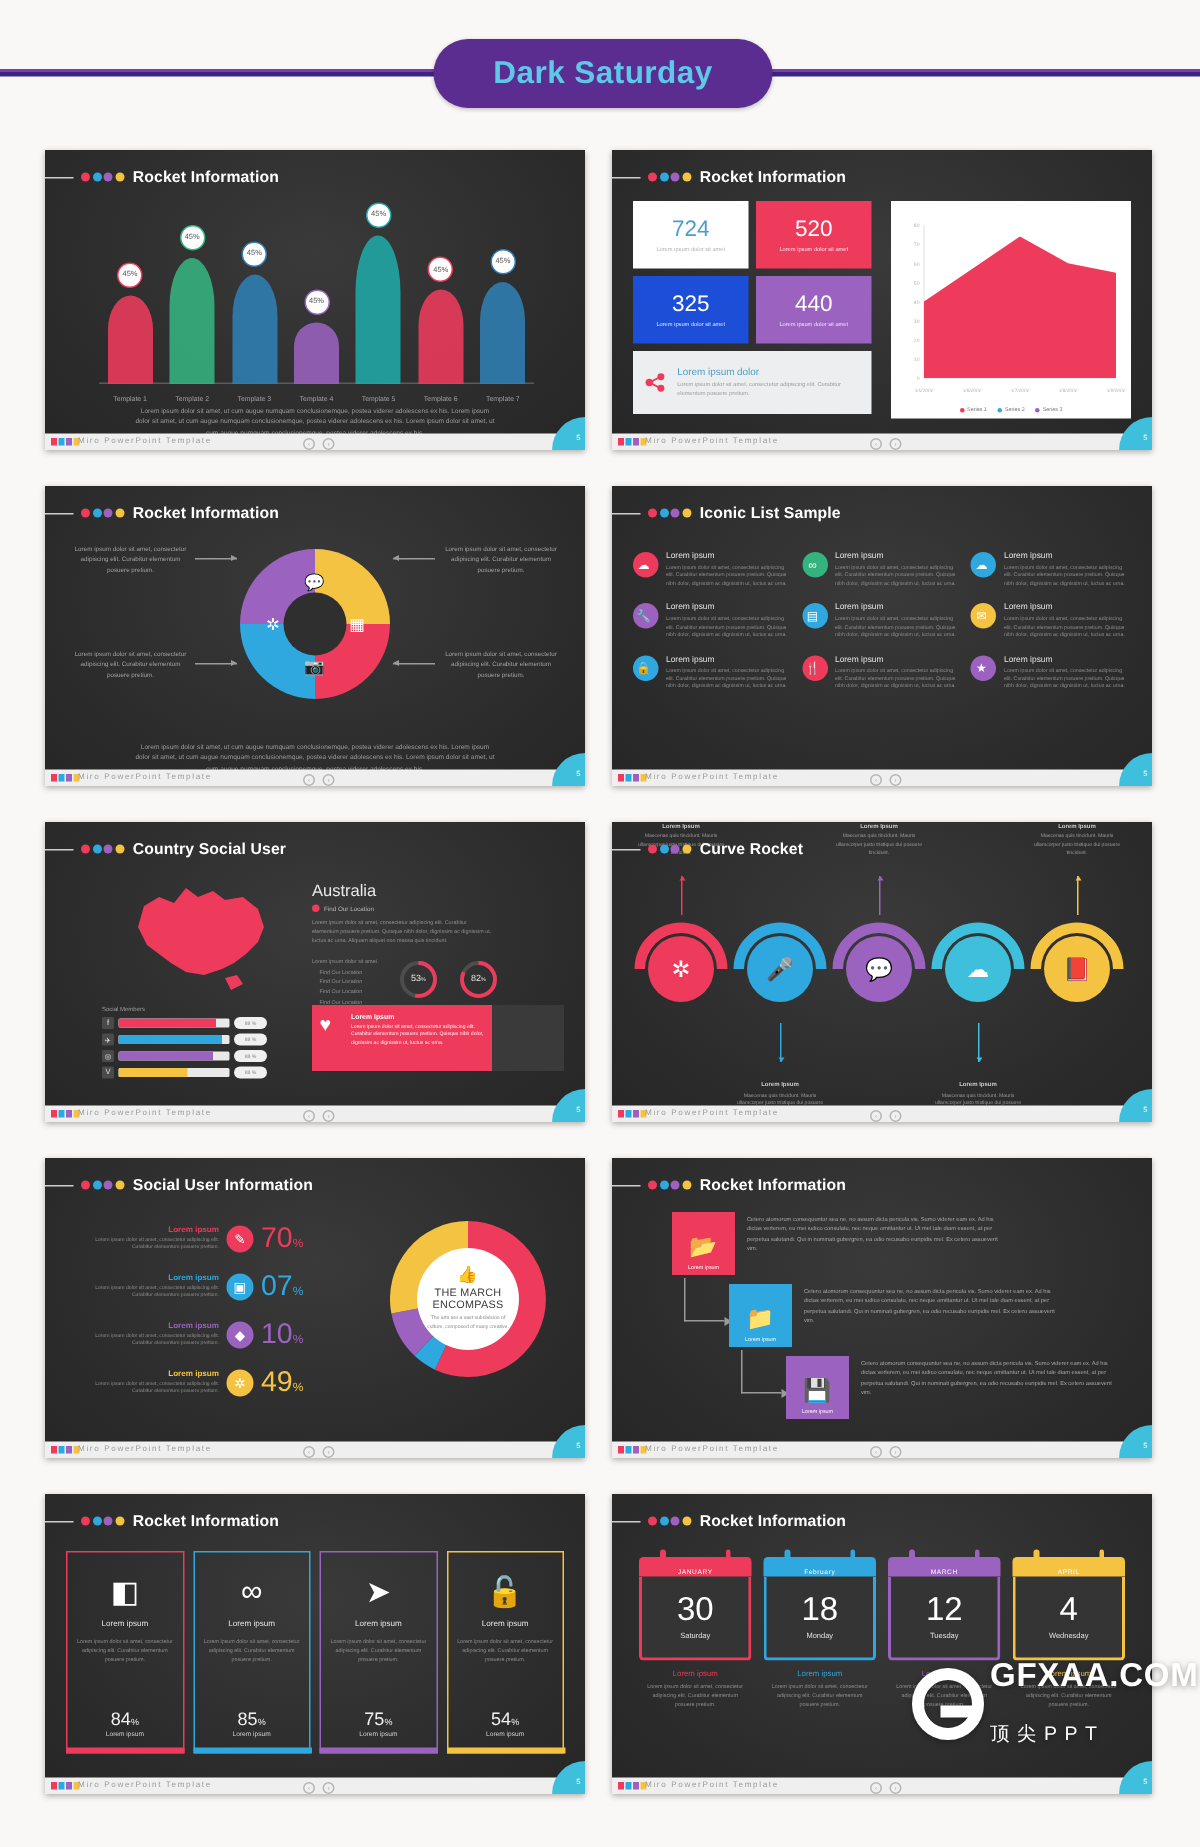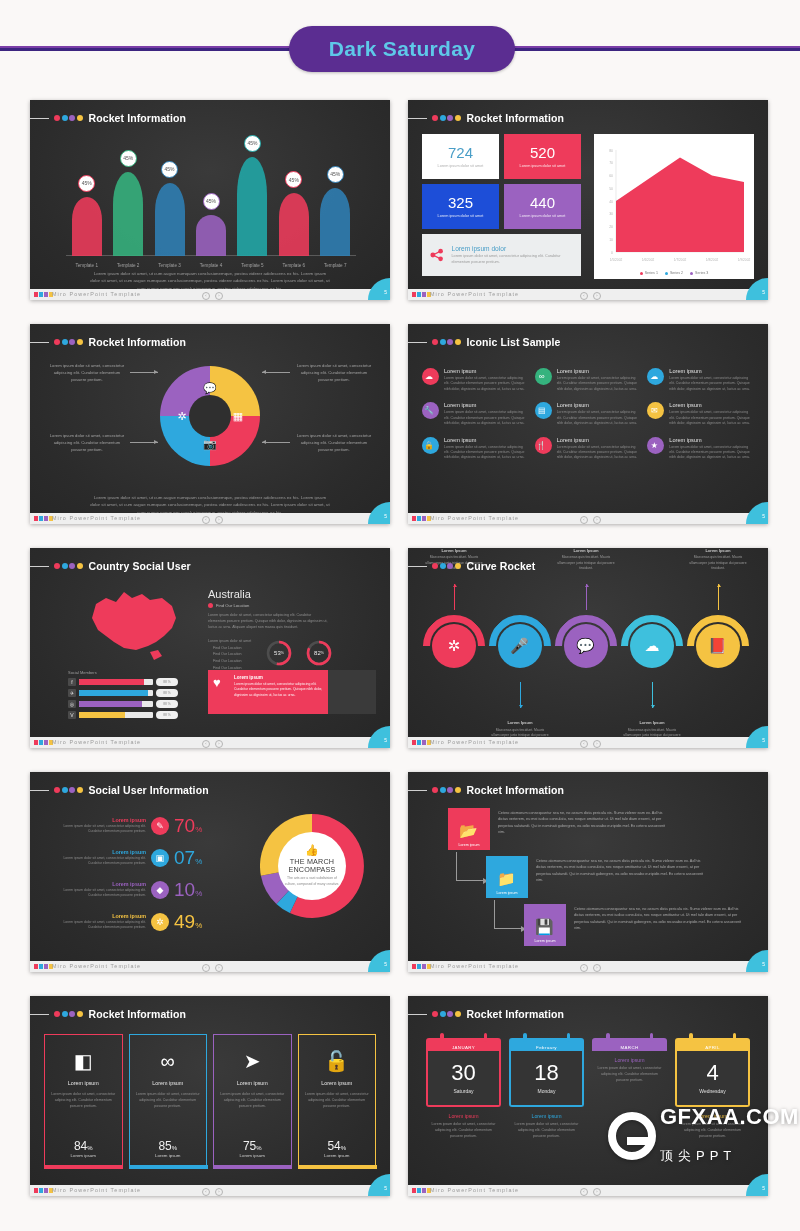--- a/index.html
+++ b/index.html
@@ -948,20 +948,24 @@
           </div>
       <div class="cal-t" style="color:#2ea8de">Lorem ipsum</div>
       <div class="cal-d">Lorem ipsum dolor sit amet, consectetur adipiscing elit. Curabitur elementum posuere pretium.</div>
         </div>
         <div class="cal">
       <div class="cal-top" style="background:#9b62c0">
         <i class="ringtop" style="left:14px;background:#9b62c0"></i>
         <i class="ringtop" style="right:14px;background:#9b62c0"></i>
         <span>MARCH</span>
           </div>
+      <div class="cal-body" style="border-color:#9b62c0">
+        <span class="cal-num">12</span>
+        <span class="cal-day">Tuesday</span>
+          </div>
       <div class="cal-t" style="color:#9b62c0">Lorem ipsum</div>
       <div class="cal-d">Lorem ipsum dolor sit amet, consectetur adipiscing elit. Curabitur elementum posuere pretium.</div>
         </div>
         <div class="cal">
       <div class="cal-top" style="background:#f5c342">
         <i class="ringtop" style="left:14px;background:#f5c342"></i>
         <i class="ringtop" style="right:14px;background:#f5c342"></i>
         <span>APRIL</span>
           </div>
       <div class="cal-body" style="border-color:#f5c342">

